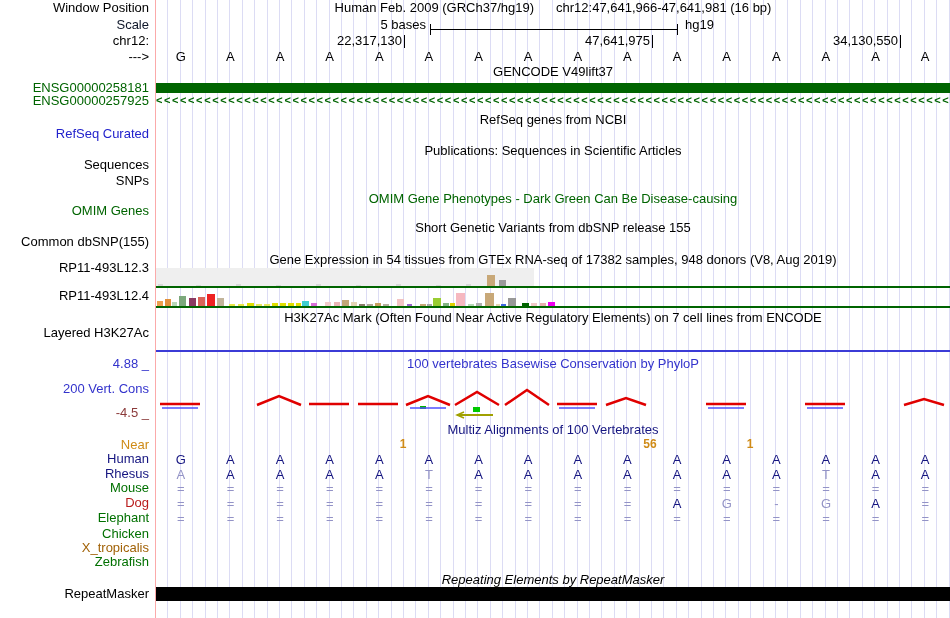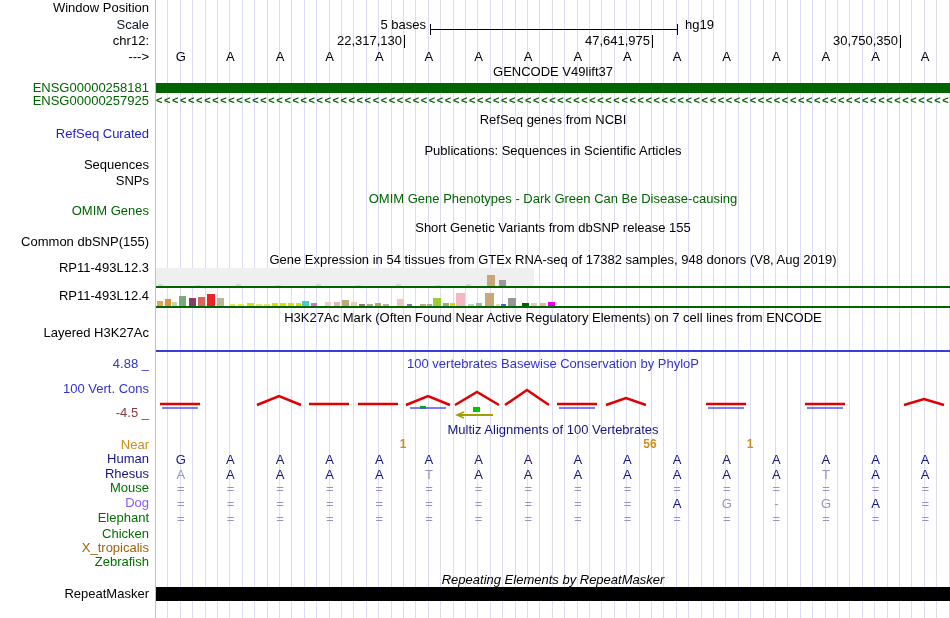--- a/index.html
+++ b/index.html
@@ -46,51 +46,54 @@
       <div class="label" style="top: 94px; color: rgb(0, 100, 0);">ENSG00000257925</div>
       <div class="label" style="top: 127px; color: rgb(34, 34, 204);">RefSeq Curated</div>
       <div class="label" style="top: 158px; color: rgb(0, 0, 0);">Sequences</div>
       <div class="label" style="top: 174px; color: rgb(0, 0, 0);">SNPs</div>
       <div class="label" style="top: 204px; color: rgb(0, 100, 0);">OMIM Genes</div>
       <div class="label" style="top: 235px; color: rgb(0, 0, 0);">Common dbSNP(155)</div>
       <div class="label" style="top: 261px; color: rgb(0, 0, 0);">RP11-493L12.3</div>
       <div class="label" style="top: 289px; color: rgb(0, 0, 0);">RP11-493L12.4</div>
       <div class="label" style="top: 326px; color: rgb(0, 0, 0);">Layered H3K27Ac</div>
       <div class="label" style="top: 357px; color: rgb(51, 51, 204);">4.88 _</div>
-      <div class="label" style="top: 382px; color: rgb(51, 51, 204);">100 Vert. Cons</div>
+      <div class="label" style="top: 382px; color: rgb(51, 51, 204);">200 Vert. Cons</div>
       <div class="label" style="top: 406px; color: rgb(139, 58, 58);">-4.5 _</div>
       <div class="label" style="top: 438px; color: rgb(207, 139, 23);">Near</div>
       <div class="label" style="top: 452px; color: rgb(21, 21, 128);">Human</div>
       <div class="label" style="top: 467px; color: rgb(21, 21, 128);">Rhesus</div>
       <div class="label" style="top: 481px; color: rgb(0, 112, 0);">Mouse</div>
-      <div class="label" style="top: 496px; color: #8b5cf6;">Dog</div>
+      <div class="label" style="top: 496px; color: #b91c1c;">Dog</div>
       <div class="label" style="top: 511px; color: rgb(0, 112, 0);">Elephant</div>
       <div class="label" style="top: 527px; color: rgb(0, 112, 0);">Chicken</div>
       <div class="label" style="top: 541px; color: #a16207;">X_tropicalis</div>
       <div class="label" style="top: 555px; color: rgb(0, 112, 0);">Zebrafish</div>
       <div class="label" style="top: 587px; color: rgb(0, 0, 0);">RepeatMasker</div>
     </div>
 
   <div class="left-divider"></div>
 
   <div class="track-area">
 
+    <div class="header-line">
+      <span>Human Feb. 2009 (GRCh37/hg19)</span><span class="gap"></span><span>chr12:47,641,966-47,641,981 (16 bp)</span>
+    </div>
 
     <div class="scale-text" style="top:18px;left:170px;width:100px;text-align:right;">5 bases</div>
     <div class="scale-line" style="top:29px;left:274px;width:247px;height:1px;"></div>
     <div class="scale-line" style="top:24px;left:274px;width:1px;height:11px;"></div>
     <div class="scale-line" style="top:24px;left:521px;width:1px;height:11px;"></div>
     <div class="scale-text" style="top:18px;left:529px;">hg19</div>
 
     <div id="ruler">
         <div class="ruler-num" style="left: 136px;">22,317,130</div>
         <div class="ruler-tick" style="left: 248px;"></div>
         <div class="ruler-num" style="left: 384px;">47,641,975</div>
         <div class="ruler-tick" style="left: 496px;"></div>
-        <div class="ruler-num" style="left: 632px;">30,750,350</div>
+        <div class="ruler-num" style="left: 632px;">34,130,550</div>
         <div class="ruler-tick" style="left: 744px;"></div>
       </div>
 
     <div class="base-row" id="base-row">
         <div class="base-cell" style="left: 0px; width: 49.625px;">G</div>
         <div class="base-cell" style="left: 49.625px; width: 49.625px;">A</div>
         <div class="base-cell" style="left: 99.25px; width: 49.625px;">A</div>
         <div class="base-cell" style="left: 148.875px; width: 49.625px;">A</div>
         <div class="base-cell" style="left: 198.5px; width: 49.625px;">A</div>
         <div class="base-cell" style="left: 248.125px; width: 49.625px;">A</div>

